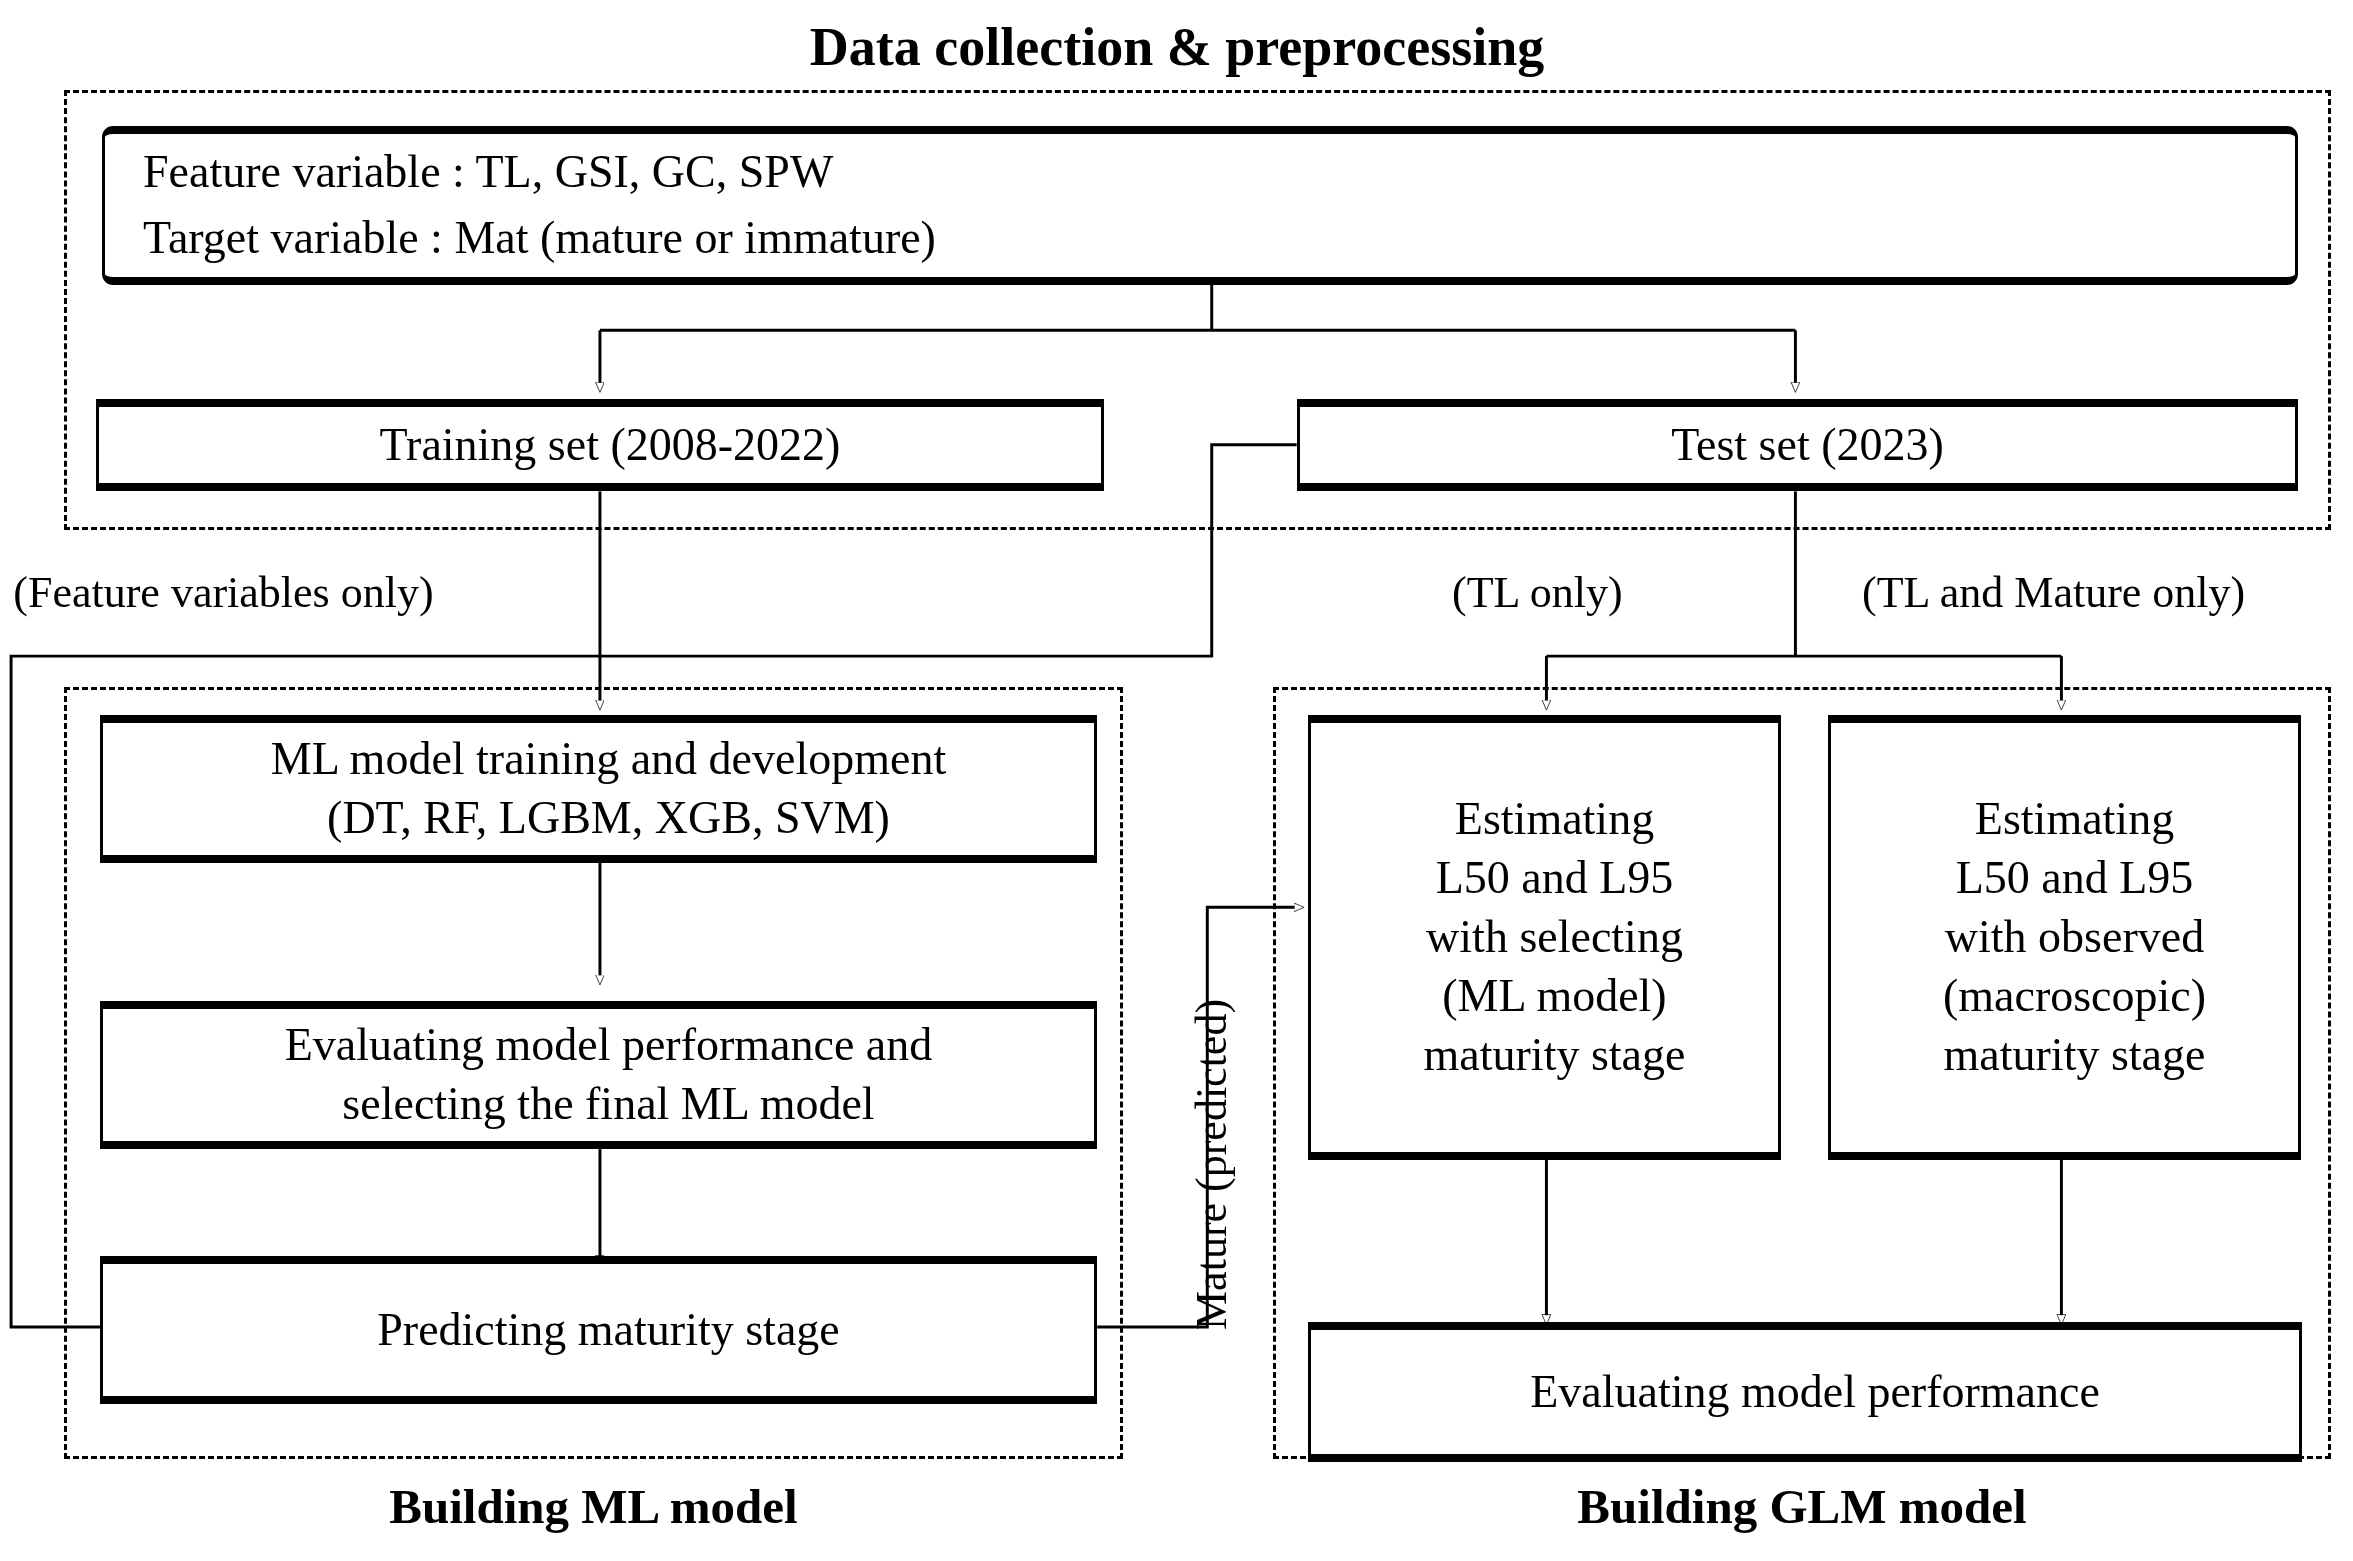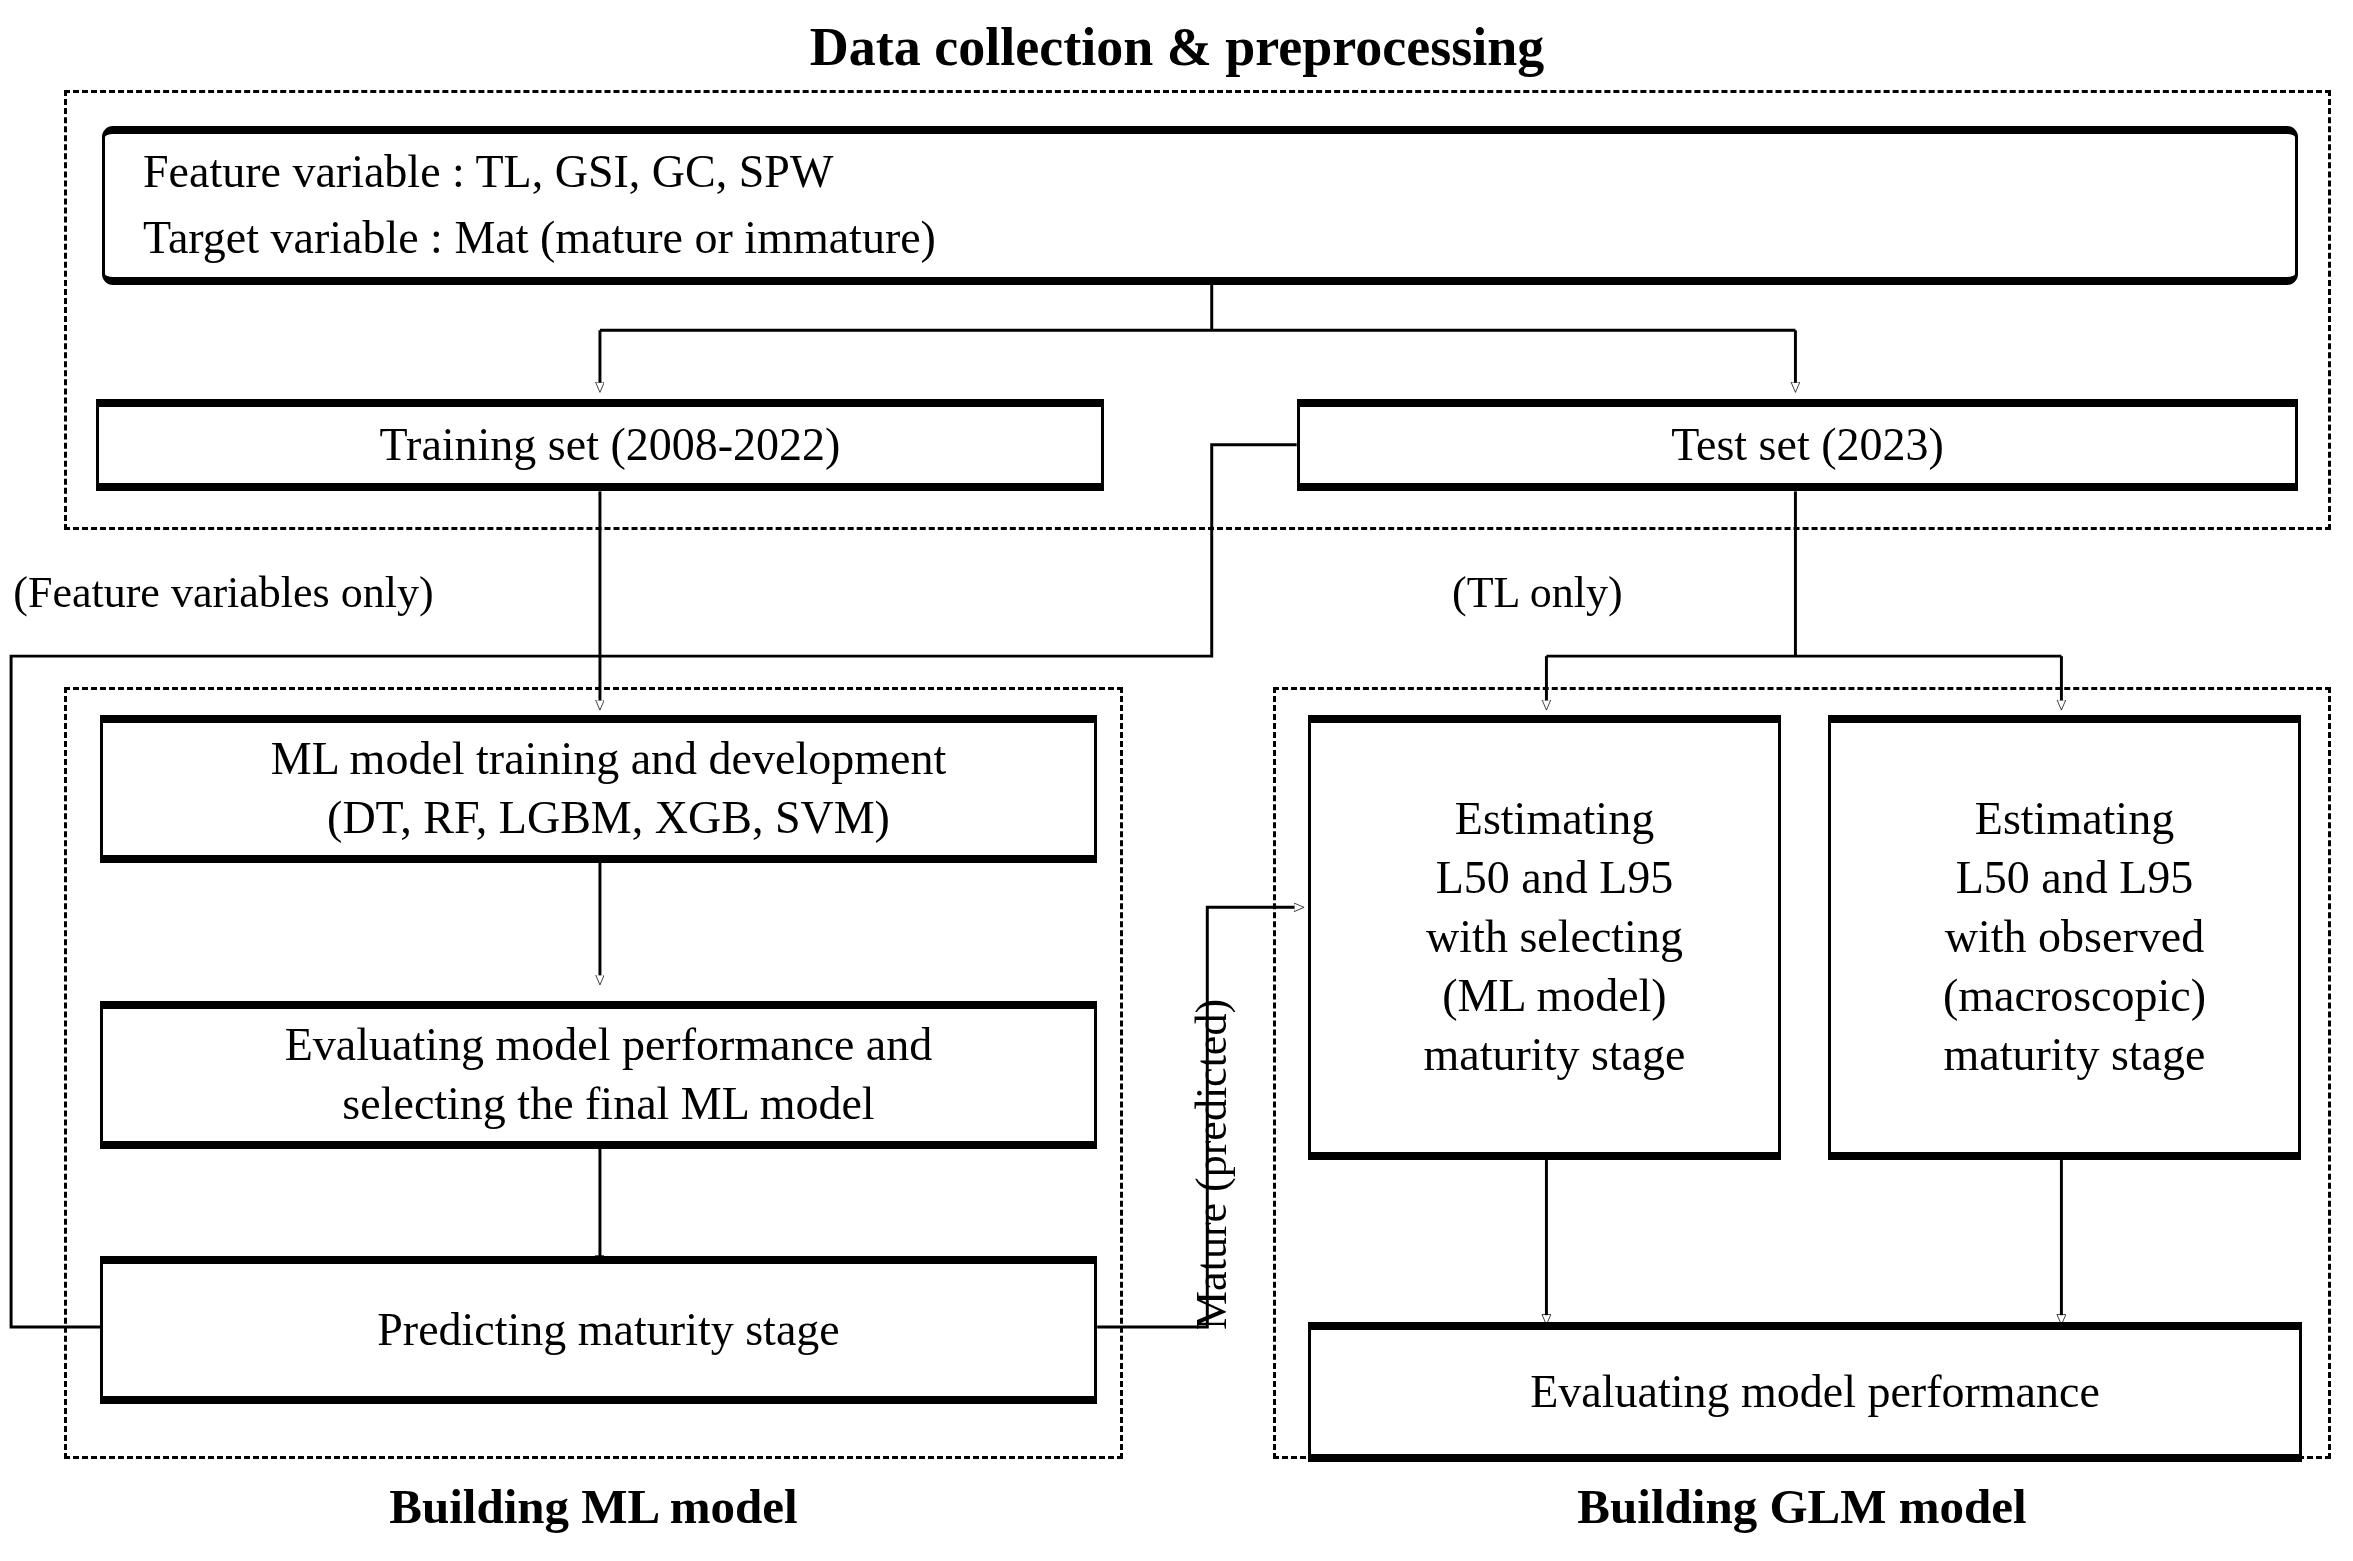--- a/index.html
+++ b/index.html
@@ -79,20 +79,21 @@
   </div>
 
   <div class="pbox" style="left:1297px;top:399px;width:1001px;height:92px;font-size:46px;">
     <span>Test set (2023)</span>
   </div>
 
   <div class="edge-label" style="left:13.3px;top:567px;font-size:44px;text-align:right;">(Feature variables only)</div>
 
   <div class="edge-label" style="left:1452px;top:567px;font-size:44px;">(TL only)</div>
 
+  <div class="edge-label" style="left:1862px;top:567px;font-size:44px;">(TL and Mature only)</div>
 
   <div class="pbox" style="left:100px;top:715px;width:997px;height:148px;font-size:46px;">
     <div>
       <div>ML model training and development</div>
       <div>(DT, RF, LGBM, XGB, SVM)</div>
     </div>
   </div>
 
   <div class="pbox" style="left:100px;top:1001px;width:997px;height:148px;font-size:46px;">
     <div>

